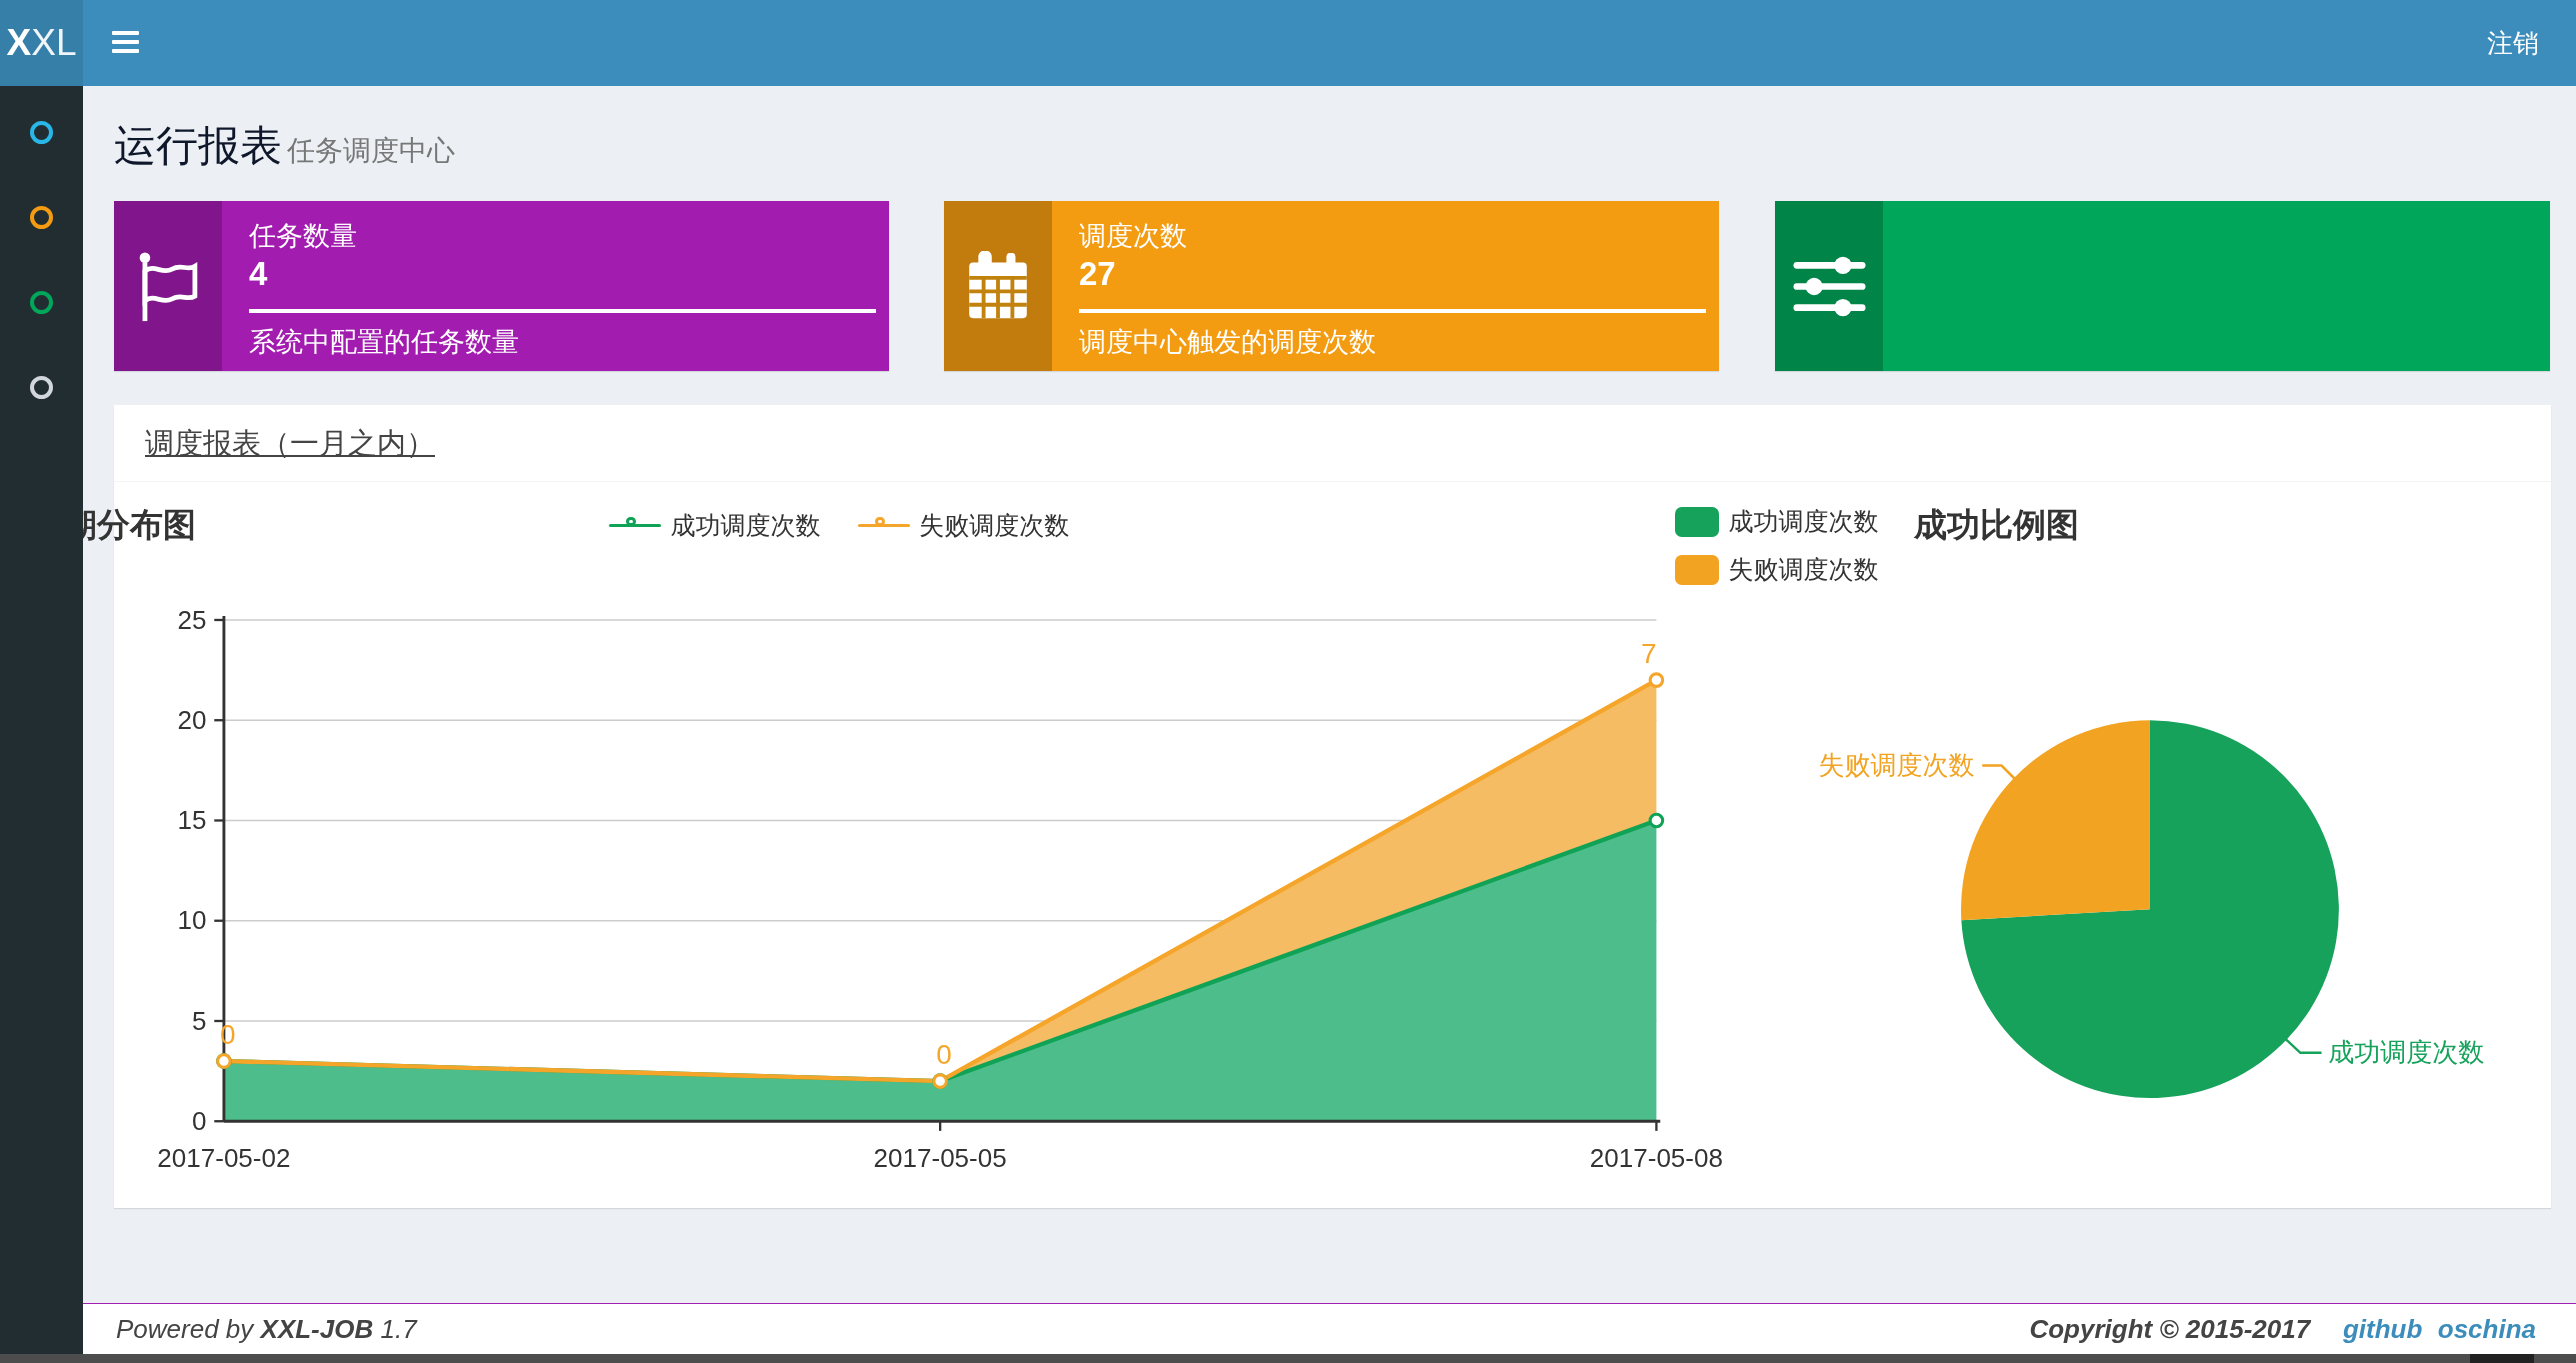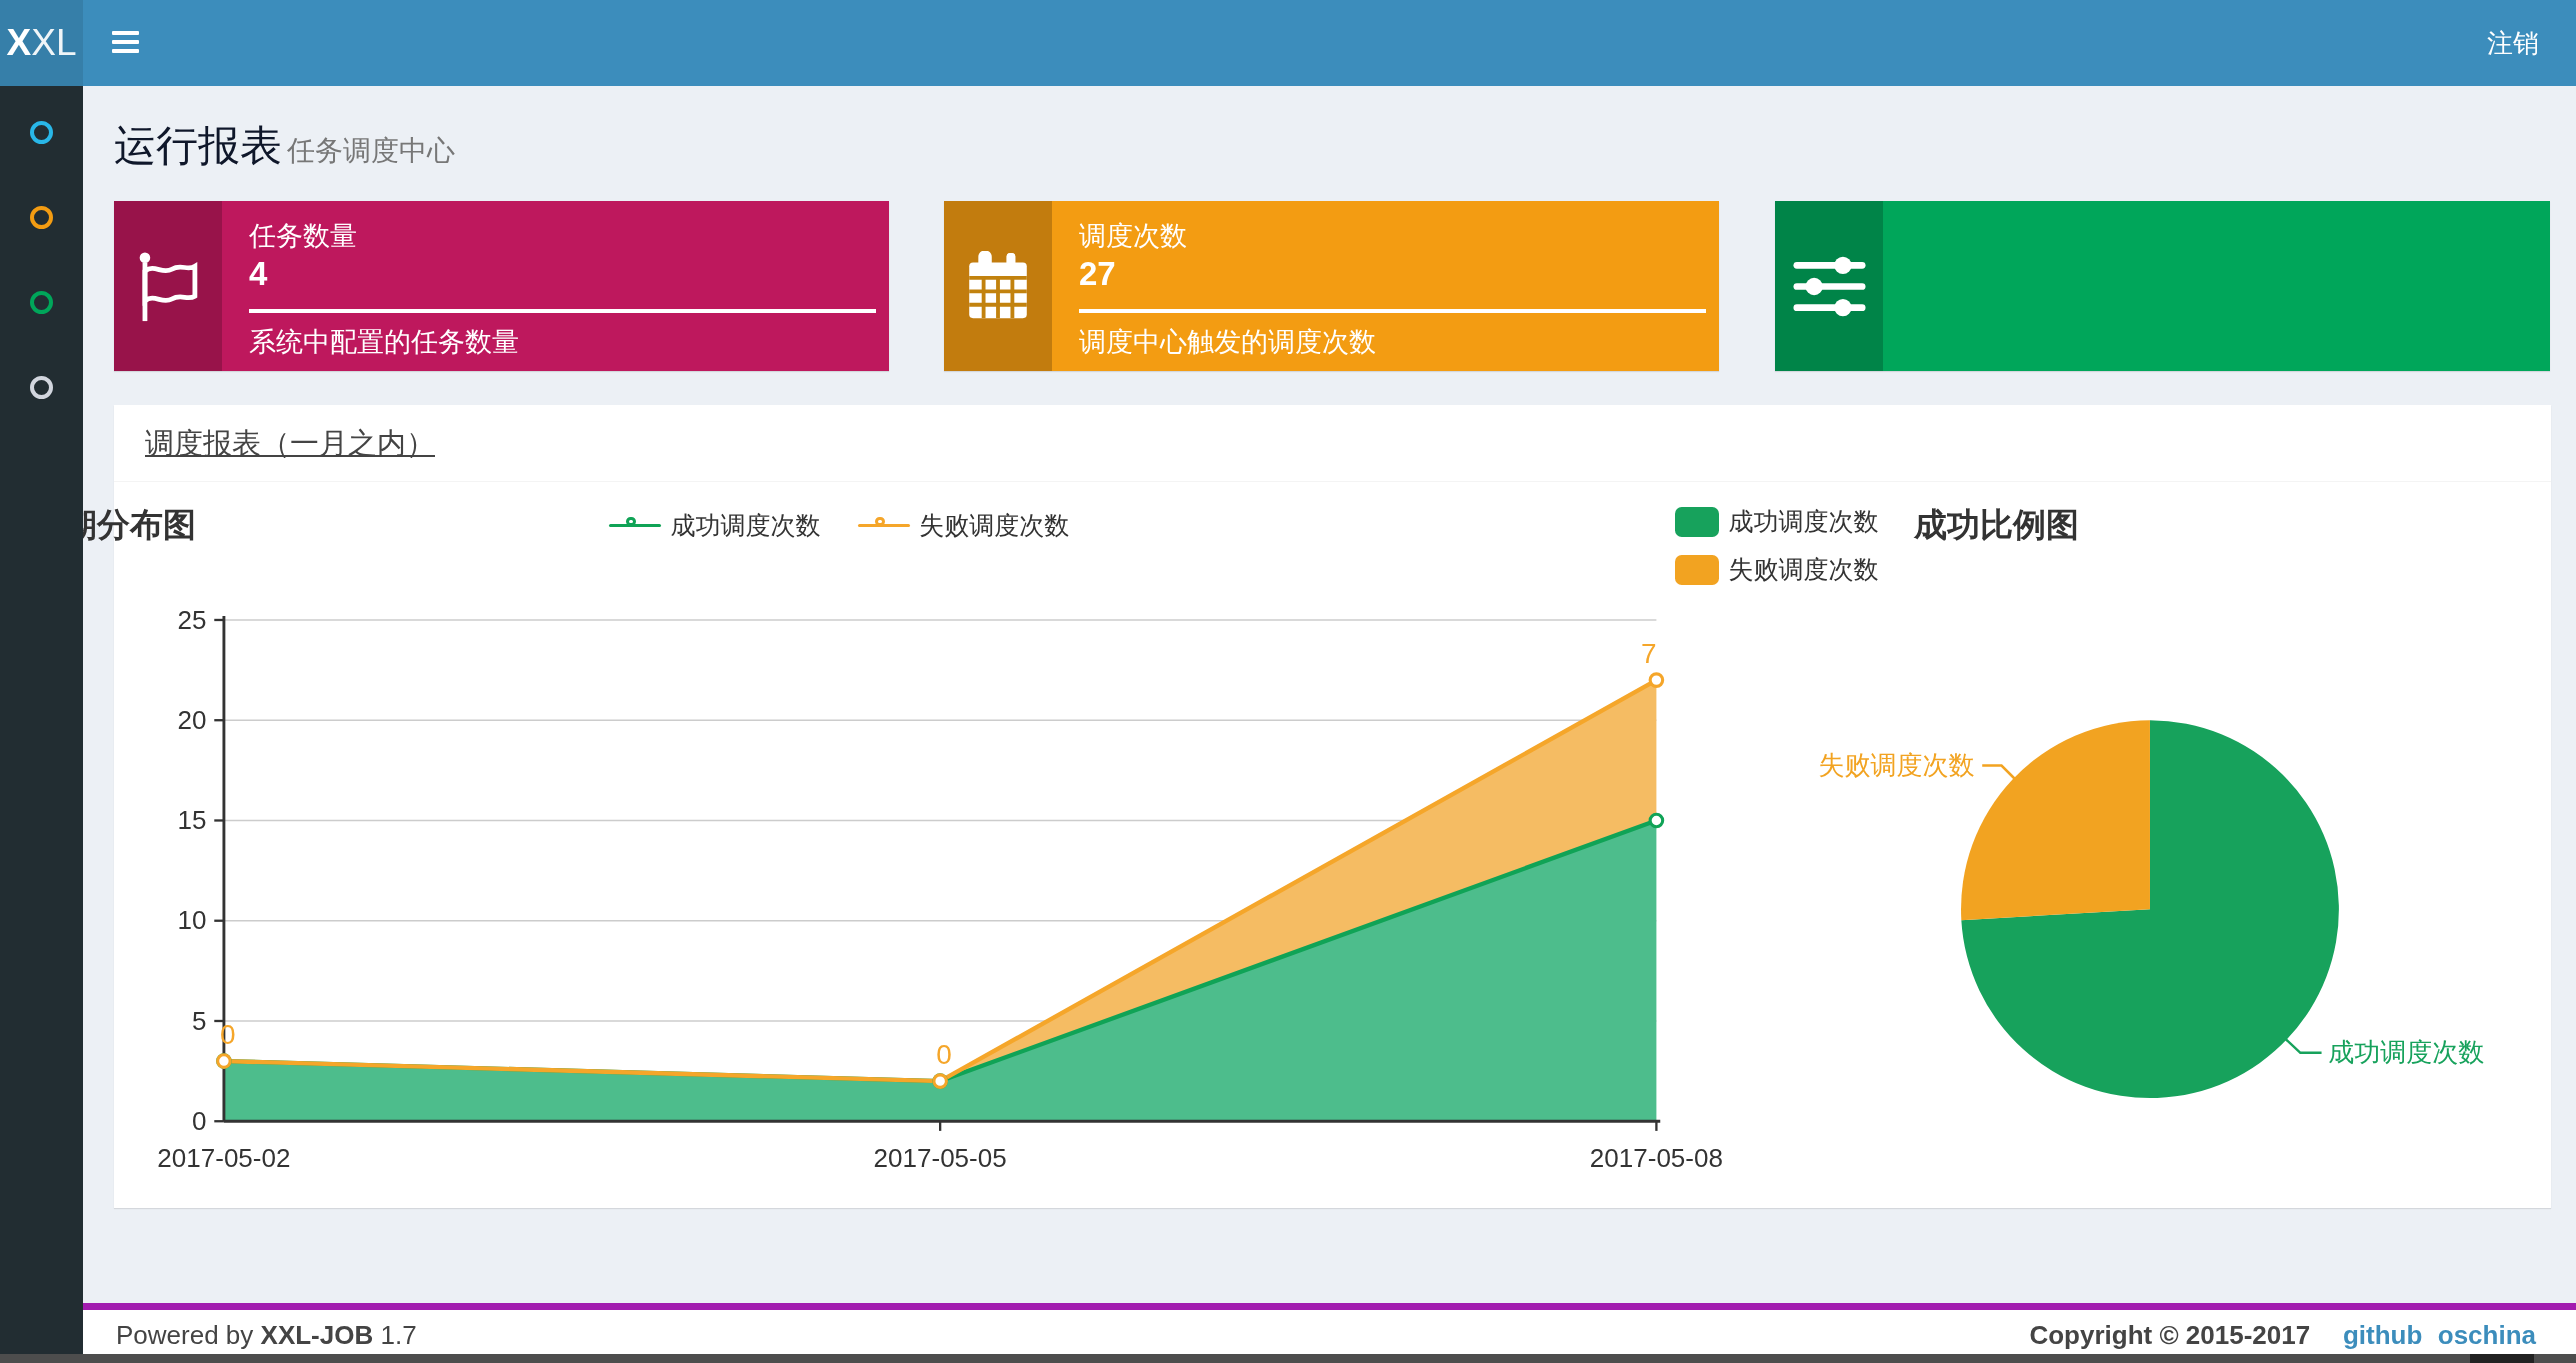--- a/index.html
+++ b/index.html
@@ -49,21 +49,21 @@
   .legend-item { display:flex; align-items:center; gap:9.6px; pointer-events:auto; cursor:pointer; }
   .legend-item .lbl { font-size:25px; color:#333; }
   .lmark { position:relative; width:52px; height:25px; }
   .lmark .lline { position:absolute; top:10.6px; left:0; right:0; height:3.9px; border-radius:1.9px; }
   .lmark .lring { position:absolute; left:17.4px; top:3.9px; width:9.6px; height:9.6px; border:3.9px solid; border-radius:50%; background:#fff; }
   #pie-legend { left:1675px; top:505px; flex-direction:column; align-items:flex-start; gap:15.4px; }
   .pswatch { width:44px; height:30px; border-radius:6.7px; display:inline-block; vertical-align:middle; }
   #charts-svg { position:absolute; left:0; top:0; }
   
   .footer { position:absolute; left:83px; top:1303px; width:2493px; height:60px; background:#fff;
-            border-top:7px solid #a21caf; font-size:26px; color:#444; }
+            border-top:1px solid #a21caf; font-size:26px; color:#444;font-style:italic; }
   .footer .left { position:absolute; left:33px; top:0; line-height:50px; }
   .footer .right { position:absolute; right:40px; top:0; line-height:50px; }
   .footer .right b { margin-right:17.4px; }
   .footer a { color:#3c8dbc; font-weight:700; text-decoration:none; margin-left:15.4px; cursor:pointer; }
   .bottom-strip { position:absolute; left:0; top:1354px; width:2576px; height:9.6px; background:#4d4d4d; z-index:9; }
   .bottom-strip .thumb { position:absolute; left:2470px; width:64px; height:9.6px; background:#222; }
 </style>
 </head>
 <body>
 
@@ -85,21 +85,21 @@
     <div class="ring" style="border-color: rgb(210, 214, 222);"><span></span></div>
   </div>
 </div>
 
 <div class="content"></div>
 
 <div class="page-header">
   <h1>运行报表</h1><small>任务调度中心</small>
 </div>
 
-<div class="info-box" style="left: 114px; background: #be185d;">
+<div class="info-box" style="left: 114px; background: #a21caf;">
   <div class="ib-icon">
     <svg width="62" height="73" viewBox="0 0 64 76" fill="none" stroke="#fff" stroke-width="5">
       <circle cx="8" cy="8" r="5.5" fill="#fff" stroke="none"></circle>
       <line x1="8" y1="13" x2="8" y2="74"></line>
       <path d="M8 22 C 18 14, 26 26, 36 20 C 46 14, 52 22, 60 17 L 60 48 C 52 53, 46 45, 36 51 C 26 57, 18 45, 8 53 Z"></path>
     </svg>
   </div>
   <div class="ib-body">
     <div class="ib-title">任务数量</div>
     <div class="ib-value">4</div>

